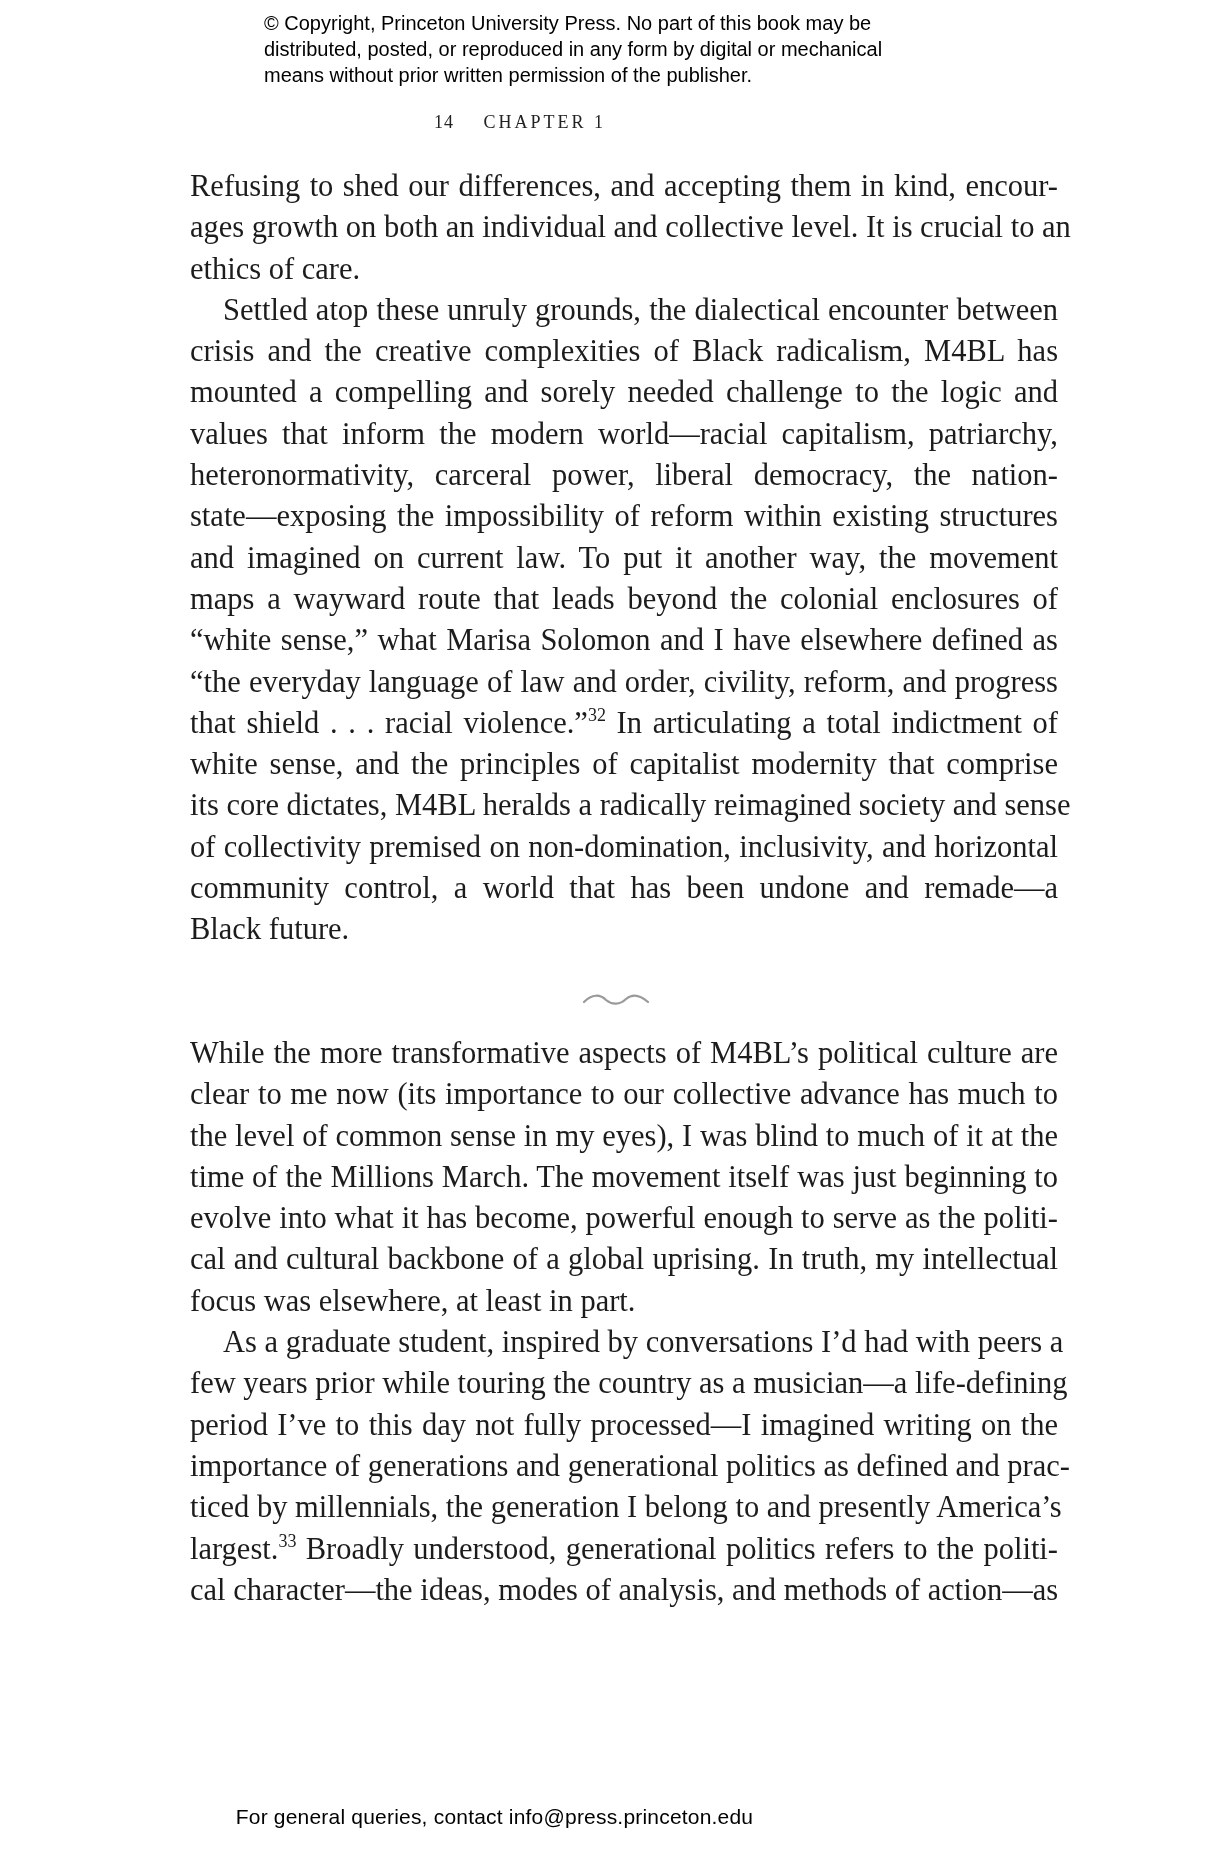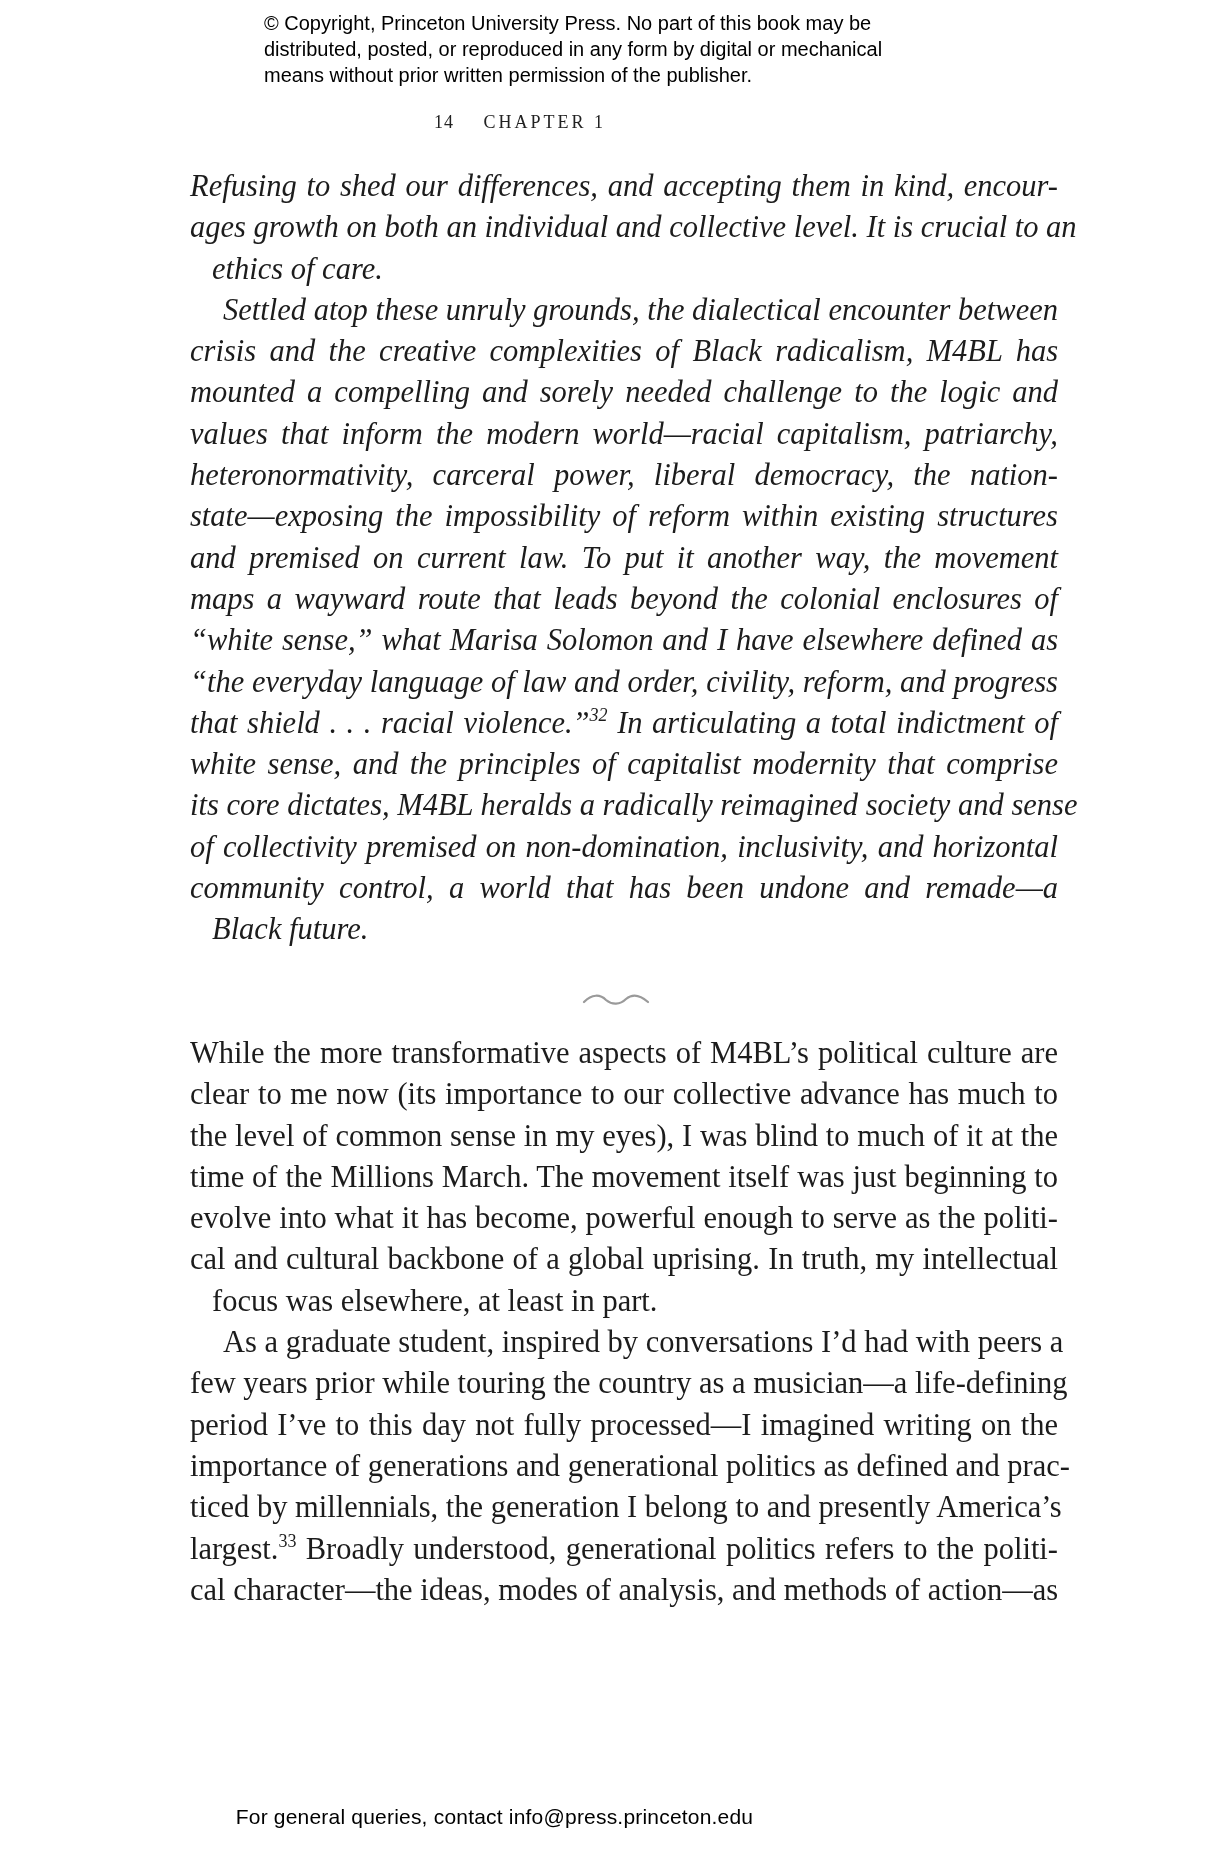--- a/index.html
+++ b/index.html
@@ -50,29 +50,28 @@
     display: block;
     white-space: nowrap;
     text-align: justify;
     text-align-last: justify;
     height: 41.3px;
     overflow: visible;
   }
   .line.last {
     text-align: right;
     text-align-last: left;
-    margin-left: 22px;
   }
   .line.indent { padding-left: 33px; }
   sup {
     font-size: 18px;
     line-height: 0;
     vertical-align: 12px;
   }
-  #section-1 { top: 166px; font-style: italic; }
+  #section-1 { top: 166px; }
   #section-2 { top: 1033px; }
   .ornament {
     position: absolute;
     left: 582px;
     top: 990px;
     width: 70px;
     height: 20px;
   }
   .footer {
     position: absolute;
@@ -106,21 +105,21 @@
     <span class="line">ages growth on both an individual and collective level. It is crucial to an</span>
     <span class="line last">ethics of care.</span>
   </div>
   <div>
     <span class="line indent">Settled atop these unruly grounds, the dialectical encounter between</span>
     <span class="line">crisis and the creative complexities of Black radicalism, M4BL has</span>
     <span class="line">mounted a compelling and sorely needed challenge to the logic and</span>
     <span class="line">values that inform the modern world—racial capitalism, patriarchy,</span>
     <span class="line">heteronormativity, carceral power, liberal democracy, the nation-</span>
     <span class="line">state—exposing the impossibility of reform within existing structures</span>
-    <span class="line">and premised on current law. To put it another way, the movement</span>
+    <span class="line">and imagined on current law. To put it another way, the movement</span>
     <span class="line">maps a wayward route that leads beyond the colonial enclosures of</span>
     <span class="line">“white sense,” what Marisa Solomon and I have elsewhere defined as</span>
     <span class="line">“the everyday language of law and order, civility, reform, and progress</span>
     <span class="line"><span>that shield . . . racial violence.”</span><sup>32</sup><span> In articulating a total indictment of</span></span>
     <span class="line">white sense, and the principles of capitalist modernity that comprise</span>
     <span class="line">its core dictates, M4BL heralds a radically reimagined society and sense</span>
     <span class="line">of collectivity premised on non-domination, inclusivity, and horizontal</span>
     <span class="line">community control, a world that has been undone and remade—a</span>
     <span class="line last">Black future.</span>
   </div>

